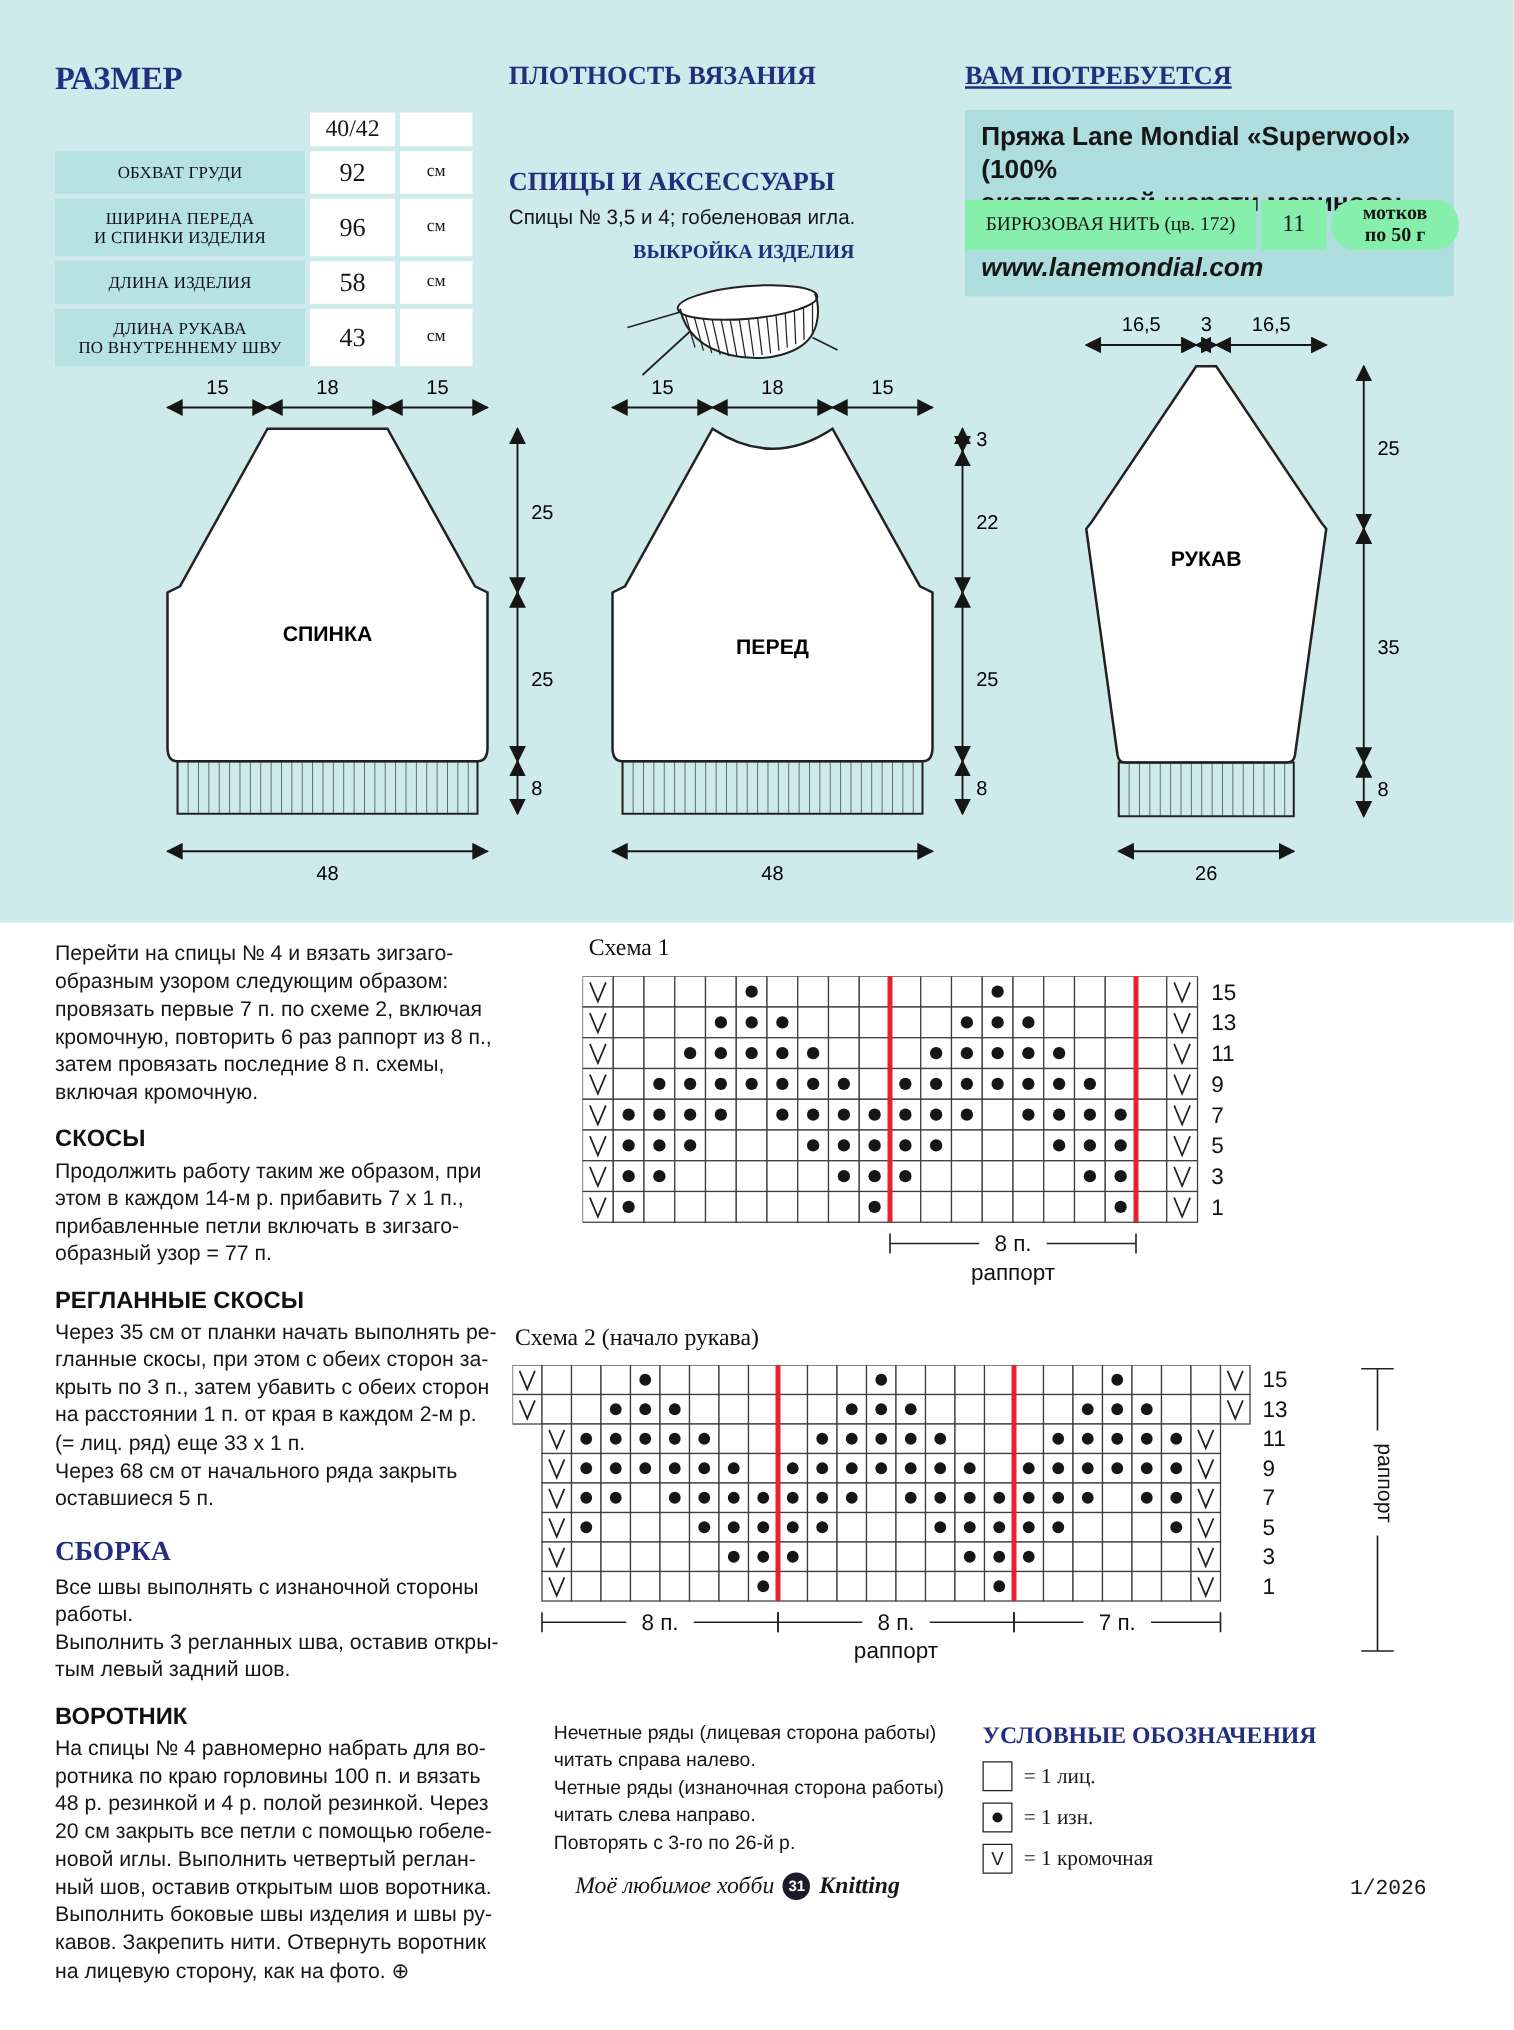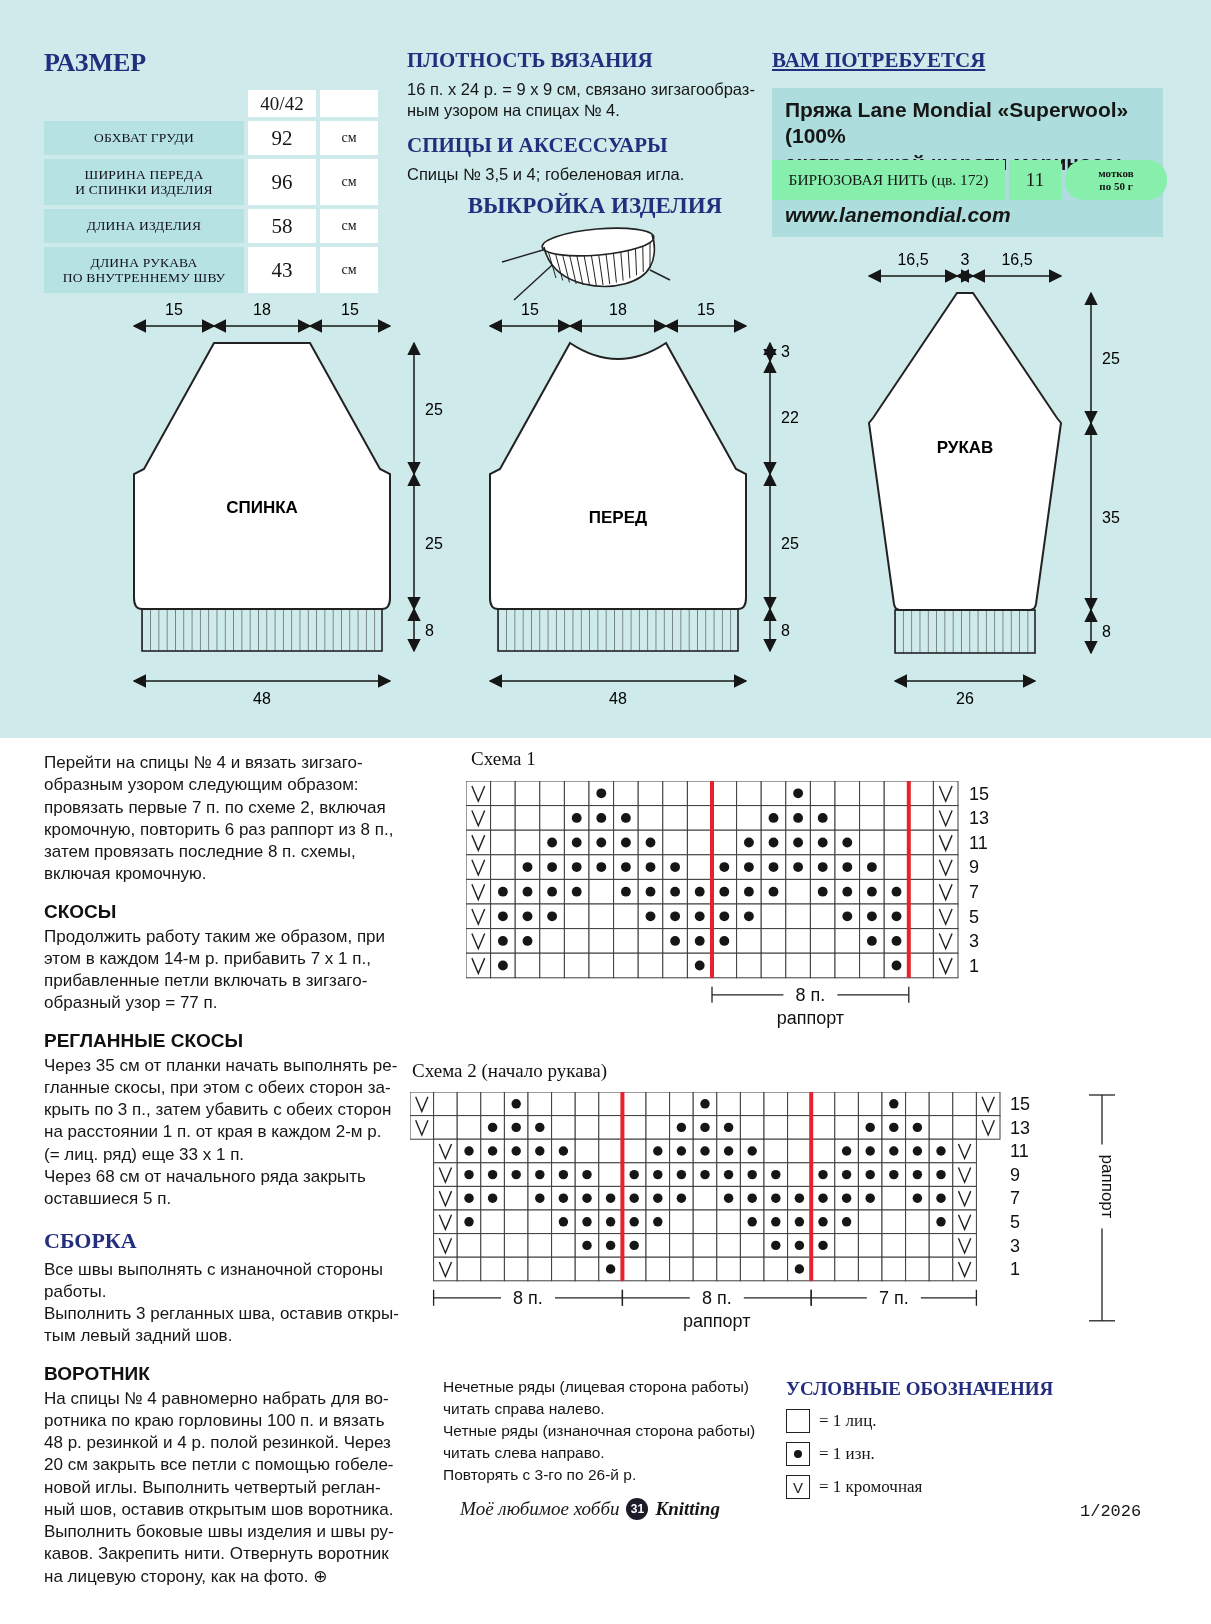--- a/index.html
+++ b/index.html
@@ -2,38 +2,38 @@
 <html><head>
 <meta charset="utf-8">
 <style>
   html,body{margin:0;padding:0;background:#ffffff;}
   .page{position:relative;width:1211px;height:1624px;background:#fff;overflow:hidden;
         font-family:"Liberation Sans",sans-serif;color:#161616;}
   .band{position:absolute;left:0;top:0;width:1211px;height:738px;background:#cfeaea;}
   .abs{position:absolute;}
   .serif{font-family:Liberation Mono, monospace;}
   .sec-title{font-family:"Liberation Serif",serif;font-weight:bold;color:#232e7e;}
-  .t26{font-size:26px;} .t23{font-size:23px;} .t21{font-size:21px;}
+  .t26{font-size:26px;} .t23{font-size:16px;} .t21{font-size:21px;}
   .bodytxt{font-size:16.5px;line-height:1.28;white-space:pre-line;}
   
   .sizetable{display:grid;grid-template-columns:200px 68px 58px;grid-template-rows:27px 34px 46px 34px 46px;gap:4px;width:334px;}
   .sizetable .cell{display:flex;align-items:center;justify-content:center;text-align:center;}
   .sizetable .lbl{background:#b7e2e2;font-family:"Liberation Serif",serif;font-size:13.5px;line-height:1.12;letter-spacing:.2px;color:#10101c;}
   .sizetable .val{background:#fff;font-family:"Liberation Serif",serif;font-size:21px;}
   .sizetable .hdr{background:#fff;font-family:"Liberation Serif",serif;font-size:19px;}
   .sizetable .unit{background:#fff;font-family:"Liberation Serif",serif;font-size:14px;}
   .sizetable .ghost{background:transparent;}
   
   .yarnbox{width:365px;background:#aedddd;padding:9px 13px;font-size:21px;font-weight:bold;line-height:1.25;}
   .yarnbox .site{font-style:italic;}
   .yarnrow{display:grid;grid-template-columns:233px 52px 102px;gap:4px;width:391px;}
   .yarnrow .cell{background:#86efac;display:flex;align-items:center;justify-content:center;text-align:center;font-family:"Liberation Serif",serif;}
   .yarnrow .name{font-size:15.5px;}
   .yarnrow .cnt{font-size:19px;}
-  .yarnrow .unit{font-size:11px;font-weight:bold;line-height:1.15;white-space:pre-line;border-radius:19px;}
+  .yarnrow .unit{font-size:16px;font-weight:bold;line-height:1.15;white-space:pre-line;border-radius:19px;}
   
   .instr{width:404px;}
   .instr .p{font-size:17px;line-height:1.31;white-space:pre-line;margin:0 0 0 0;}
   .instr .h2{font-size:19px;font-weight:bold;margin:15px 0 3px 0;color:#111;}
   .instr .h1{font-family:"Liberation Serif",serif;font-size:22px;font-weight:bold;color:#232e7e;margin:17px 0 5px 0;}
   .chart-title{font-family:"Liberation Serif",serif;font-size:19px;color:#111;}
   .notes{font-size:15.5px;line-height:1.42;white-space:pre-line;}
   
   .legend .item{display:flex;align-items:center;gap:9px;margin-top:9px;}
   .lg-box{width:22px;height:22px;border:1.7px solid #222;background:#fff;display:flex;align-items:center;justify-content:center;flex:none;}
@@ -73,22 +73,20 @@
     <div class="cell val">58</div>
     <div class="cell unit">см</div>
 
     <div class="cell lbl" style="white-space:pre-line;">ДЛИНА РУКАВА
 ПО ВНУТРЕННЕМУ ШВУ</div>
     <div class="cell val">43</div>
     <div class="cell unit">см</div>
   </div>
 
   <div class="abs sec-title t21" style="left:407px;top:48px;">ПЛОТНОСТЬ ВЯЗАНИЯ</div>
-  <div class="abs bodytxt" style="left:407px;top:79px;width:360px;">16 п. х 24 р. = 9 х 9 см, связано зигзагообраз-
-ным узором на спицах № 4.</div>
   <div class="abs sec-title t21" style="left:407px;top:133px;">СПИЦЫ И АКСЕССУАРЫ</div>
   <div class="abs bodytxt" style="left:407px;top:164px;width:360px;">Спицы № 3,5 и 4; гобеленовая игла.</div>
   <div class="abs sec-title t23" style="left:430px;top:193px;width:330px;text-align:center;">ВЫКРОЙКА ИЗДЕЛИЯ</div>
 
   <div class="abs sec-title t21" style="left:772px;top:48px;text-decoration:underline;">ВАМ ПОТРЕБУЕТСЯ</div>
   <div class="abs yarnbox" style="left:772px;top:88px;">
     <div>Пряжа Lane Mondial «Superwool» (100%</div>
     <div>экстратонкой шерсти мериноса; 125 м/50 г)</div>
     <div class="site">www.lanemondial.com</div>
   </div>

